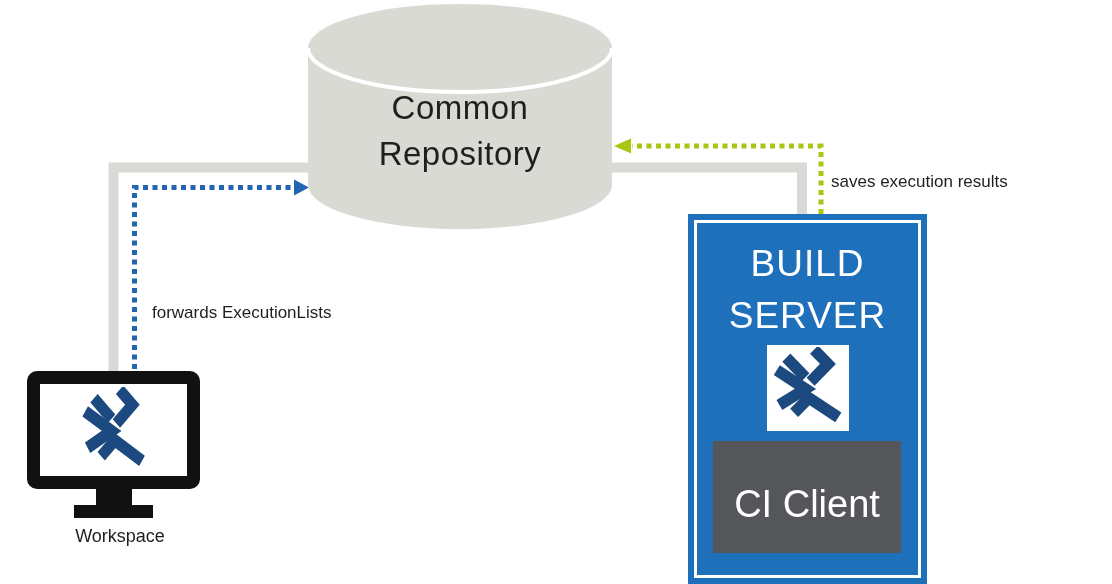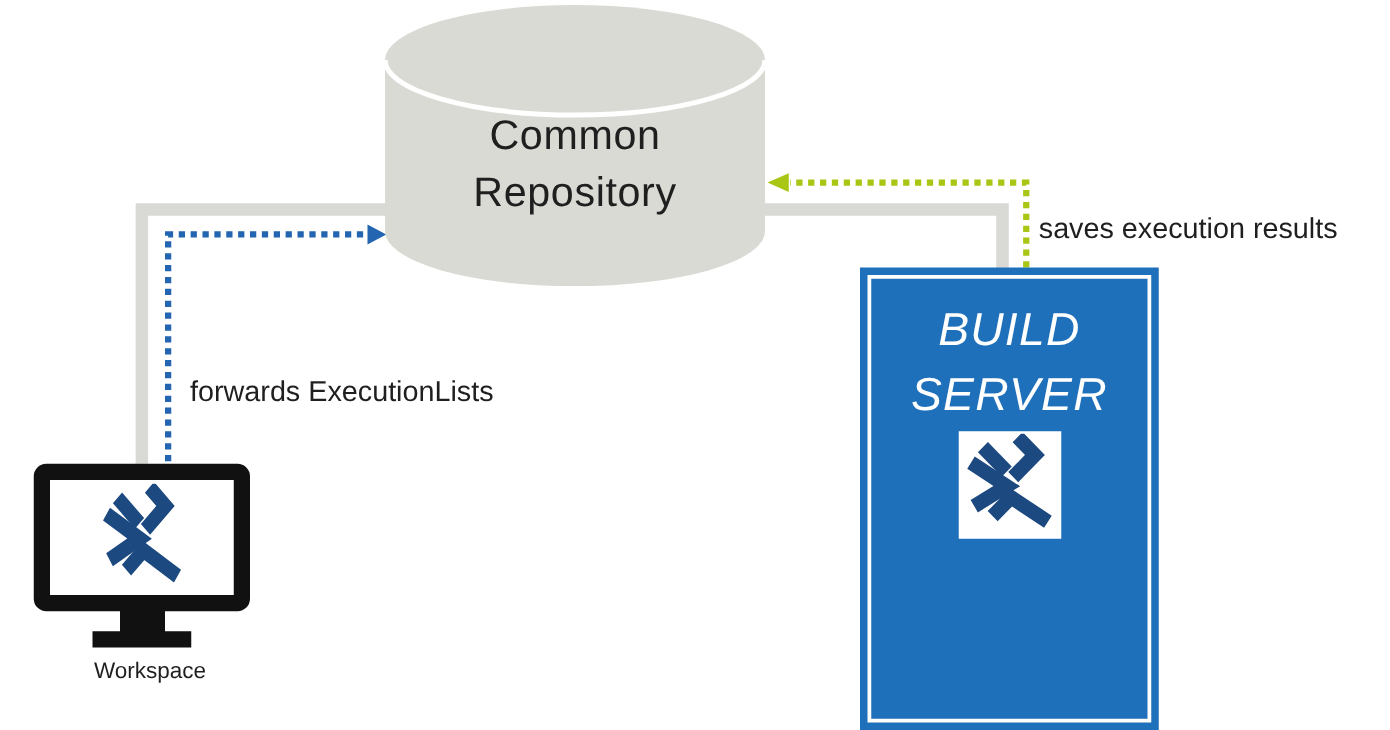--- a/index.html
+++ b/index.html
@@ -25,21 +25,21 @@
   .repo svg{position:absolute;left:0;top:0;}
   .cyl-body{fill:var(--cylinder-fill);}
   .cyl-split{fill:none;stroke:#ffffff;stroke-width:4;}
   .repo-label{
     position:absolute;left:0;top:83px;width:304px;
     text-align:center;font-size:33px;line-height:46px;
     color:var(--text-black);letter-spacing:0.5px;
   }
 
   
-  .edge-label{position:absolute;font-size:23px;line-height:28px;color:var(--text-black);white-space:nowrap;}
+  .edge-label{position:absolute;font-size:17px;line-height:28px;color:var(--text-black);white-space:nowrap;}
   .edge-label.forwards{left:141px;top:299px;margin-left:11px;}
   .edge-label.saves{left:831px;top:168px;}
 
   
   .monitor-frame{
     position:absolute;left:27px;top:371px;width:147px;height:92px;
     background:#ffffff;border:13px solid var(--monitor-black);border-radius:10px;
     display:flex;align-items:center;justify-content:center;
   }
   .stand-neck{position:absolute;left:96px;top:488px;width:36px;height:18px;background:var(--monitor-black);}
@@ -50,21 +50,21 @@
   }
 
   
   .build-server{
     position:absolute;left:688px;top:214px;width:239px;height:370px;
     background:var(--server-blue);
   }
   .inner-border{position:absolute;left:6px;top:6px;right:6px;bottom:6px;border:3px solid #ffffff;pointer-events:none;}
   .bs-title{
     position:absolute;left:0;top:24px;width:100%;
-    text-align:center;color:#ffffff;font-size:37px;line-height:52px;letter-spacing:1px;font-style:italic;
+    text-align:center;color:#ffffff;font-size:37px;line-height:52px;letter-spacing:1px;
   }
   .bs-logo-tile{
     position:absolute;left:50%;top:131px;transform:translateX(-50%);
     width:82px;height:86px;background:#ffffff;
     display:flex;align-items:center;justify-content:center;
   }
   .ci-client{
     position:absolute;left:25px;top:227px;width:188px;height:112px;
     background:var(--ci-gray);
     display:flex;align-items:center;justify-content:center;
@@ -121,15 +121,18 @@
     <div class="bs-logo-tile">
       <svg width="78" height="82" viewBox="0 0 90 92" preserveAspectRatio="none">
         <g class="xlogo">
           <path d="M20,12 L42,34"></path>
           <path d="M52,3 L68,19 L48,39"></path>
           <path d="M9,26 L42,47 L12,65"></path>
           <path d="M29,74 L46,57 L80,79"></path>
         </g>
       </svg>
     </div>
+    <div class="ci-client">
+      <span>CI Client</span>
+    </div>
   </div>
 
 </div>
 
 </body></html>

